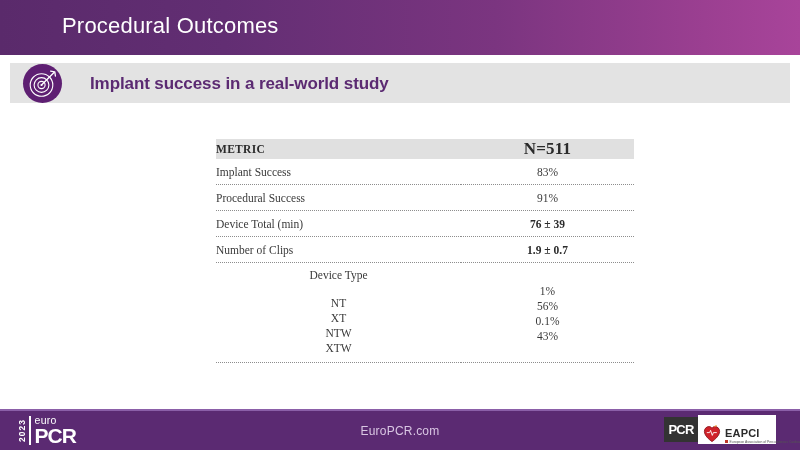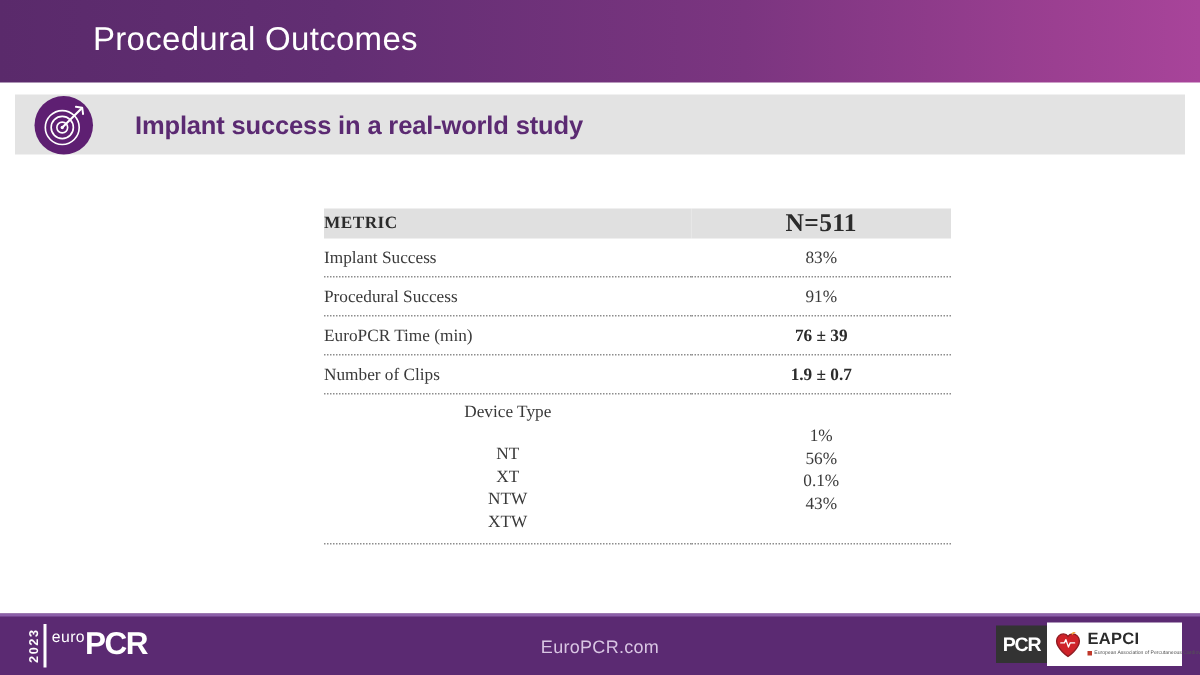--- a/index.html
+++ b/index.html
@@ -202,20 +202,21 @@
     padding-right: 1px;
   }
   .logo-divider {
     width: 2px;
     height: 29px;
     background: #ffffff;
     margin: 0 4px 0 2px;
   }
   .logo-words {
     display: flex;
+    flex-direction: column;
     justify-content: center;
     line-height: 1;
   }
   .logo-euro {
     font-size: 10.5px;
     color: #ffffff;
     letter-spacing: 0.3px;
     margin-bottom: 1px;
   }
   .logo-pcr {
@@ -241,25 +242,25 @@
   .pcr-box-text {
     font-size: 13px;
     font-weight: bold;
     color: #ffffff;
     letter-spacing: -0.8px;
   }
   .eapci-box {
     position: absolute;
     left: 698px;
     top: 415px;
-    width: 90px;
+    width: 78px;
     height: 29px;
     background: #ffffff;
     display: flex;
-    align-items: center;
+    align-items: flex-end;
     padding-left: 4px;
     box-sizing: border-box;
   }
   .eapci-heart { flex: 0 0 auto; }
   .eapci-texts {
     display: flex;
     flex-direction: column;
     justify-content: center;
     margin-left: 3px;
     line-height: 1;
@@ -310,21 +311,21 @@
 
     <tr class="data-row">
       <td class="cell-label">Implant Success</td>
       <td class="cell-value">83%</td>
     </tr>
     <tr class="data-row">
       <td class="cell-label">Procedural Success</td>
       <td class="cell-value">91%</td>
     </tr>
     <tr class="data-row">
-      <td class="cell-label">EuroPCR Time (min)</td>
+      <td class="cell-label">Device Total (min)</td>
       <td class="cell-value bold">76 ± 39</td>
     </tr>
     <tr class="data-row">
       <td class="cell-label">Number of Clips</td>
       <td class="cell-value bold">1.9 ± 0.7</td>
     </tr>
 
     <tr class="group-row last">
       <td class="group-label">
         <span class="group-sub-line">Device Type</span>

